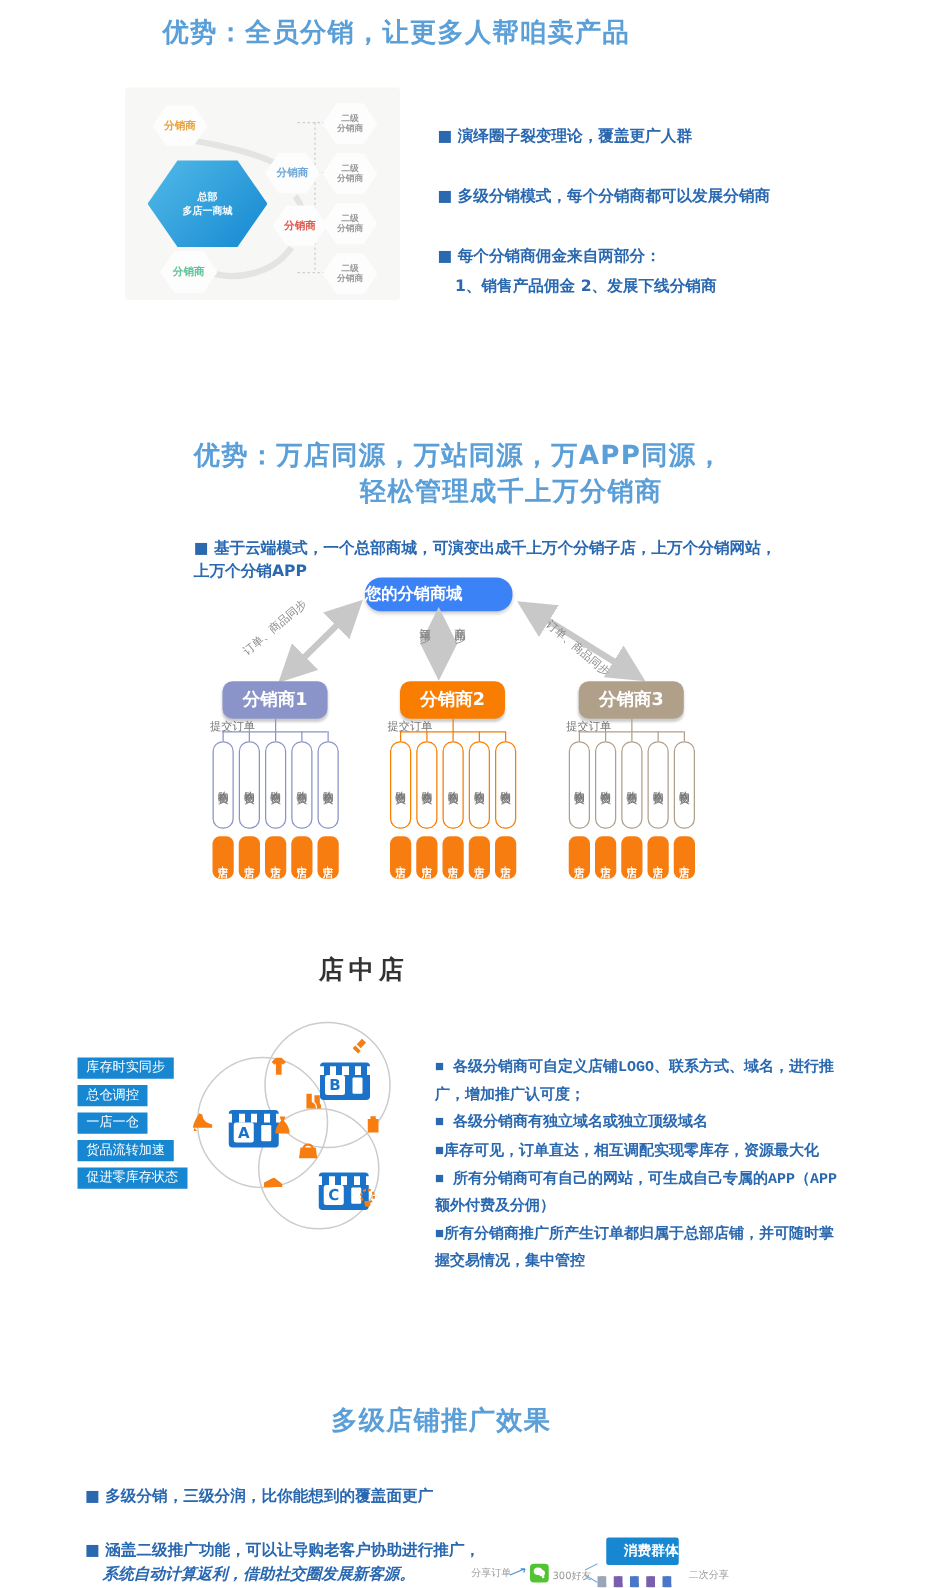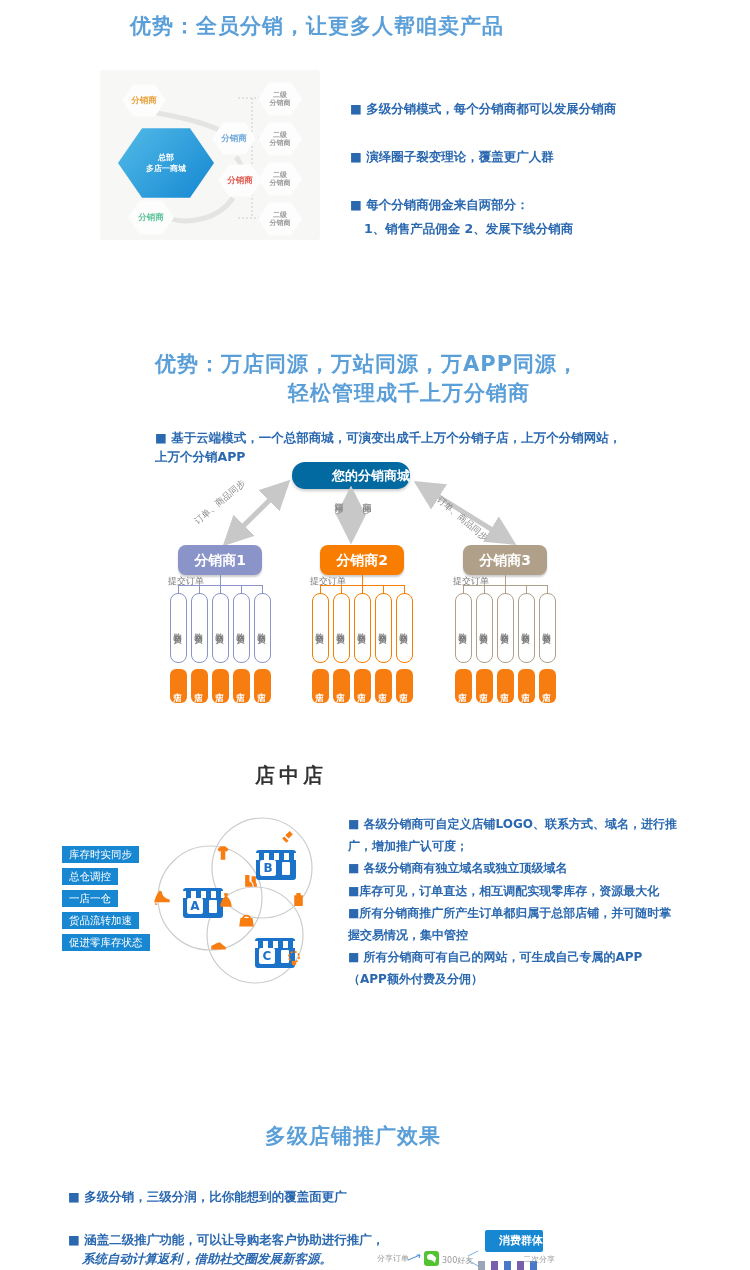--- a/index.html
+++ b/index.html
@@ -14,21 +14,21 @@
   .t2b { left:288px; top:379px; }
   .t3 { left:255px; top:762px; color:#333; font-size:20px; letter-spacing:4px; }
   .t4 { left:265px; top:1122px; }
 
   
   .blue-txt { color:#2a68b0; font-weight:bold; font-size:12.5px; line-height:1.5; }
   .s1-bullets { position:absolute; left:350px; top:100px; width:310px; }
   .s1-bullets .bullet { margin-bottom:29px; }
   .s1-bullets .sub { margin-top:-23px; padding-left:14px; }
   .s2-intro { position:absolute; left:155px; top:429px; width:468px; }
-  .s3-bullets { position:absolute; left:348px; top:813px; width:330px; font-size:12px; }
+  .s3-bullets { position:absolute; left:348px; top:843px; width:330px; font-size:12px;font-family:Liberation Mono, monospace; }
   .s3-bullets .b { line-height:1.85; }
   .s4-bullets { position:absolute; left:68px; top:1188px; width:440px; }
   .s4-bullets .b1 { margin-bottom:24px; }
   .s4-bullets .b2l2 { padding-left:14px;font-style:italic; }
 
   
   .hex-panel { position:absolute; left:100px; top:70px; width:220px; height:170px; background:#f7f7f5; border-radius:3px; }
   .hex-links { position:absolute; left:0; top:0; }
   .hex { position:absolute; clip-path:polygon(25% 6.7%,75% 6.7%,100% 50%,75% 93.3%,25% 93.3%,0% 50%);
          display:flex; flex-direction:column; align-items:center; justify-content:center; text-align:center;
@@ -36,22 +36,22 @@
   .hex-center { left:18px; top:53px; width:96px; height:80px; background:linear-gradient(135deg,#55bce9,#1286d0); color:#fff; font-size:8px; font-weight:bold; line-height:11px; }
   .hex-sm { width:44px; height:37px; font-size:8.5px; font-weight:bold; }
   .hx1 { left:22px; top:12px; color:#e8a23c; }
   .hx2 { left:112px; top:50px; color:#6fa8d8; }
   .hx3 { left:118px; top:92px; color:#e05a4e; }
   .hx4 { left:28px; top:128px; width:46px; height:39px; color:#5ec49a; }
   .hex-sec { left:158px; width:44px; height:38px; color:#999; font-size:7px; font-weight:bold; line-height:8.5px; }
   .hs1{top:10px;} .hs2{top:50px;} .hs3{top:90px;} .hs4{top:130px;}
 
   
-  .root-box { position:absolute; left:292px; top:462px; width:118px; height:27px; background:#0369a1; border-radius:13px;
-              color:#fff; font-size:13px; font-weight:bold; text-align:right; line-height:27px; box-shadow:0 2px 3px rgba(0,0,0,.2); }
+  .root-box { position:absolute; left:292px; top:462px; width:118px; height:27px; background:#3b82f6; border-radius:13px;
+              color:#fff; font-size:13px; font-weight:bold; text-align:left; line-height:27px; box-shadow:0 2px 3px rgba(0,0,0,.2); }
   .arrows-svg { position:absolute; left:170px; top:455px; }
   .arr-label { position:absolute; color:#8a8a8a; font-size:9px; white-space:nowrap; }
   .al-left  { left:196px; top:516px; transform:rotate(-40deg); transform-origin:left center; }
   .al-right { left:438px; top:492px; transform:rotate(40deg); transform-origin:left center; }
   .al-v { writing-mode:vertical-lr; letter-spacing:1px; }
   .al-vl { left:332px; top:495px; }
   .al-vr { left:360px; top:495px; }
 
   .tgroup { position:absolute; top:545px; width:104px; height:160px; }
   .tg1 { left:168px; } .tg2 { left:310px; } .tg3 { left:453px; }
@@ -85,21 +85,21 @@
   .store .door { position:absolute; right:6px; top:12px; width:8px; height:13px; background:#fff; border-radius:1px; }
   .stA { left:183px; top:888px; } .stB { left:256px; top:850px; } .stC { left:255px; top:938px; }
   .prod { position:absolute; }
 
   
   .consumer-btn { position:absolute; left:485px; top:1230px; width:58px; height:22px; background:#1787d2; color:#fff;
                   font-size:11px; font-weight:bold; text-align:right; line-height:22px; border-radius:2px; }
   .flow-label { position:absolute; font-size:8px; color:#999; white-space:nowrap; }
   .fl-share { left:377px; top:1253px; }
   .fl-friends { left:442px; top:1255px; }
-  .fl-second { left:523px; top:1254px; }
+  .fl-second { left:551px; top:1254px; }
   .wechat { position:absolute; left:424px; top:1251px; width:15px; height:15px; background:#52c332; border-radius:3px; }
   .wechat::before { content:""; position:absolute; left:2.5px; top:3px; width:7px; height:6px; background:#fff; border-radius:50%; }
   .wechat::after { content:""; position:absolute; left:7px; top:5px; width:5px; height:5px; background:#fff; border-radius:50%; box-shadow:1px 3px 0 -1.5px #fff; }
   .flow-svg { position:absolute; left:400px; top:1248px; }
   .person { display:inline-block; position:relative; width:7px; height:9px; margin-right:1px; vertical-align:bottom; }
   .person::before { content:""; position:absolute; left:2px; top:0; width:3.5px; height:3.5px; border-radius:50%; background:inherit; }
   .person::after { content:""; position:absolute; left:0.5px; top:4px; width:6px; height:5px; border-radius:3px 3px 1px 1px; background:inherit; }
   .person, .person::before, .person::after { background-color:var(--pc); }
   .ppl-row1 { position:absolute; left:478px; top:1251px; }
   .ppl-row2 { position:absolute; left:478px; top:1266px; }
@@ -149,22 +149,22 @@
       <span>二级</span>
         <span>分销商</span>
     </div>
     <div class="hex hex-sec hs4">
       <span>二级</span>
         <span>分销商</span>
     </div>
   </div>
 
   <div class="s1-bullets blue-txt">
+    <div class="bullet">■ 演绎圈子裂变理论，覆盖更广人群</div>
     <div class="bullet">■ 多级分销模式，每个分销商都可以发展分销商</div>
-    <div class="bullet">■ 演绎圈子裂变理论，覆盖更广人群</div>
     <div class="bullet">■ 每个分销商佣金来自两部分：</div>
     <div class="sub">1、销售产品佣金 2、发展下线分销商</div>
   </div>
 
   <div class="big-title t2a">优势：万店同源，万站同源，万APP同源，</div>
   <div class="big-title t2b">轻松管理成千上万分销商</div>
   <div class="s2-intro blue-txt">■ 基于云端模式，一个总部商城，可演变出成千上万个分销子店，上万个分销网站，上万个分销APP</div>
 
   <div class="root-box">您的分销商城</div>
 
@@ -308,22 +308,22 @@
     </svg>
   <svg class="prod" style="left:286px;top:950px" width="16" height="16" viewBox="0 0 14 14">
       <circle cx="7" cy="6" r="4.5" stroke="#f87d10" stroke-width="1.5" stroke-dasharray="2,1.5" fill="none"></circle>
       <circle cx="7" cy="11.5" r="2" fill="#f87d10"></circle>
     </svg>
 
   <div class="s3-bullets blue-txt">
     <div class="b">■ 各级分销商可自定义店铺LOGO、联系方式、域名，进行推广，增加推广认可度；</div>
     <div class="b">■ 各级分销商有独立域名或独立顶级域名</div>
     <div class="b">■库存可见，订单直达，相互调配实现零库存，资源最大化</div>
+    <div class="b">■ 所有分销商可有自己的网站，可生成自己专属的APP（APP额外付费及分佣）</div>
     <div class="b">■所有分销商推广所产生订单都归属于总部店铺，并可随时掌握交易情况，集中管控</div>
-    <div class="b">■ 所有分销商可有自己的网站，可生成自己专属的APP（APP额外付费及分佣）</div>
   </div>
 
   <div class="big-title t4">多级店铺推广效果</div>
 
   <div class="s4-bullets blue-txt">
     <div class="b1">■ 多级分销，三级分润，比你能想到的覆盖面更广</div>
     <div class="b2l1">■ 涵盖二级推广功能，可以让导购老客户协助进行推广，</div>
     <div class="b2l2">系统自动计算返利，借助社交圈发展新客源。</div>
   </div>
 

